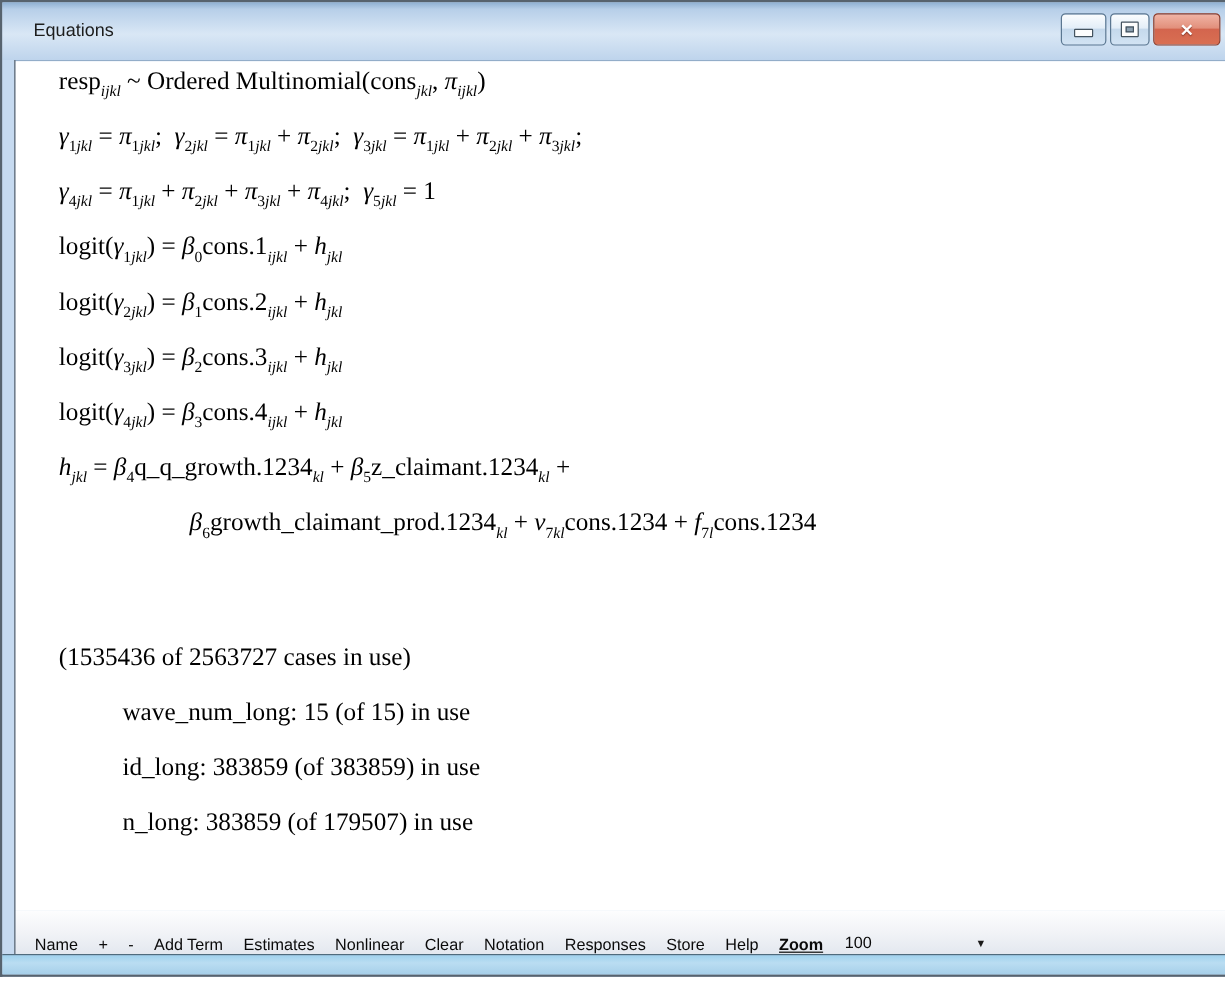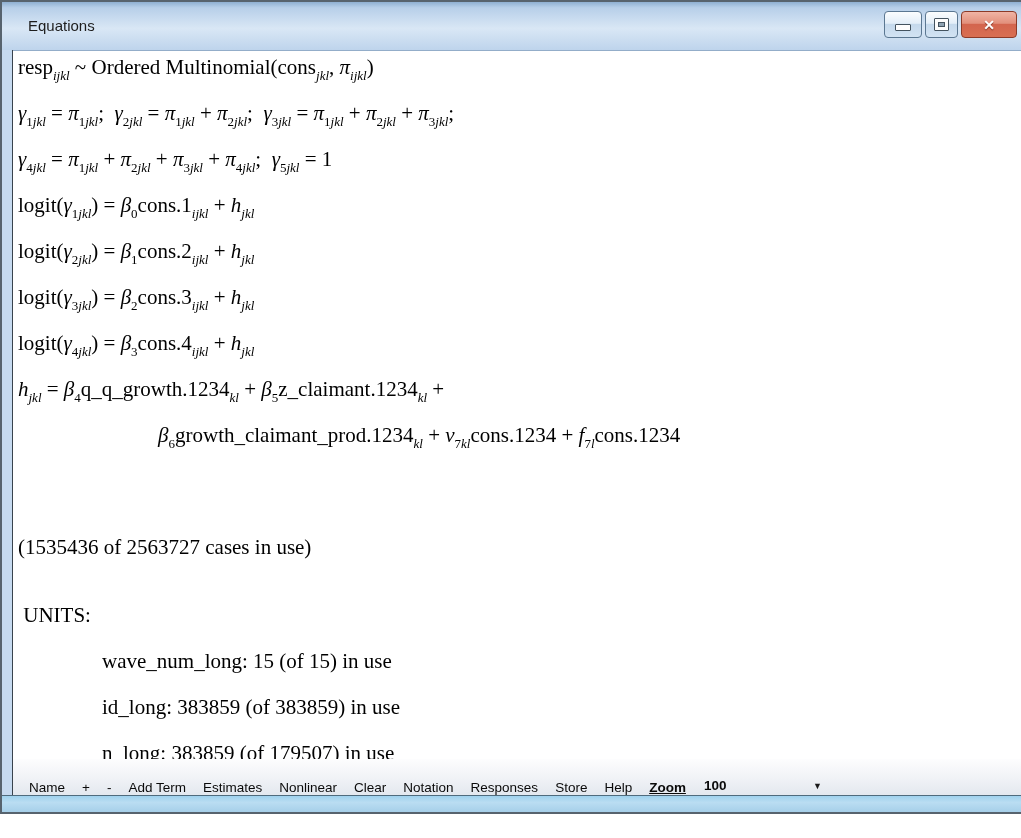--- a/index.html
+++ b/index.html
@@ -22,36 +22,36 @@
   .glyph-max{width:13px;height:11px;background:#fdfdfd;border:1px solid #44535f;border-radius:1px;
     display:flex;align-items:center;justify-content:center;}
   .glyph-max::after{content:"";width:5px;height:3px;background:#8ea2b2;border:1px solid #44535f;}
   .glyph-close{color:#ffffff;font-size:14px;font-weight:bold;line-height:1;text-shadow:0 1px 1px #7c2c1c;}
   
   .body-row{flex:1;display:flex;min-height:0;}
   .frame-left{flex:0 0 10px;background:#c6daf0;border-right:1px solid #39434d;}
   .main{flex:1;display:flex;flex-direction:column;min-width:0;border-top:1px solid #93adc9;}
   .client{flex:1;background:#ffffff;padding:4px 0 0 5px;overflow:hidden;}
   .eq-line{min-height:46px;white-space:pre;font-family:"Liberation Serif","DejaVu Serif",serif;
-    font-size:21px;color:#000;}
+    font-size:21px;color:#000;margin-left:31px;}
   .eq-line.ind1{margin-left:140px;}
   .eq-line.ind2{margin-left:84px;}
   .eq-line.gap-lg{margin-top:66px;}
   .eq-line.gap-md{margin-top:22px;}
   .tk-it{font-style:italic;}
   .tk-sub,.tk-subn{font-size:13px;vertical-align:-6px;}
   .tk-sub{font-style:italic;}
   
   .toolbar{flex:0 0 36px;display:flex;align-items:flex-end;padding-left:16px;
     background:linear-gradient(180deg,#fdfdfe 0%,#f0f2f6 55%,#e3e8ef 100%);
     font-size:13.5px;color:#0a0a0a;}
   .tb-btn{background:none;border:none;padding:0;margin:0 17px 0 0;font:inherit;color:inherit;cursor:default;white-space:nowrap;}
   .zoom-label{font-weight:bold;margin-right:12px;white-space:nowrap;text-decoration:underline;}
   .zoom-combo{width:118px;display:flex;align-items:center;justify-content:space-between;
-    padding:2px 6px;cursor:default;font-weight:bold;}
+    padding:2px 6px;cursor:default;}
   .zoom-arrow{font-size:9px;color:#1a1a1a;}
   
   .bottom-frame{flex:0 0 16px;border-top:1px solid #4f6b7d;
     background:linear-gradient(180deg,#9fd2ee 0%,#bADDf2 40%,#a6cfe9 100%);}
 </style>
 </head>
 <body>
 
 <div class="window">
 
@@ -78,21 +78,20 @@
             <div class="eq-line"><span class="tk-rm">resp</span><span class="tk-sub">ijkl</span><span class="tk-rm"> ~ Ordered Multinomial(</span><span class="tk-rm">cons</span><span class="tk-sub">jkl</span><span class="tk-rm">, </span><span class="tk-it">π</span><span class="tk-sub">ijkl</span><span class="tk-rm">)</span></div>
             <div class="eq-line"><span class="tk-it">γ</span><span class="tk-subn">1</span><span class="tk-sub">jkl</span><span class="tk-rm"> = </span><span class="tk-it">π</span><span class="tk-subn">1</span><span class="tk-sub">jkl</span><span class="tk-rm">;  </span><span class="tk-it">γ</span><span class="tk-subn">2</span><span class="tk-sub">jkl</span><span class="tk-rm"> = </span><span class="tk-it">π</span><span class="tk-subn">1</span><span class="tk-sub">jkl</span><span class="tk-rm"> + </span><span class="tk-it">π</span><span class="tk-subn">2</span><span class="tk-sub">jkl</span><span class="tk-rm">;  </span><span class="tk-it">γ</span><span class="tk-subn">3</span><span class="tk-sub">jkl</span><span class="tk-rm"> = </span><span class="tk-it">π</span><span class="tk-subn">1</span><span class="tk-sub">jkl</span><span class="tk-rm"> + </span><span class="tk-it">π</span><span class="tk-subn">2</span><span class="tk-sub">jkl</span><span class="tk-rm"> + </span><span class="tk-it">π</span><span class="tk-subn">3</span><span class="tk-sub">jkl</span><span class="tk-rm">;</span></div>
             <div class="eq-line"><span class="tk-it">γ</span><span class="tk-subn">4</span><span class="tk-sub">jkl</span><span class="tk-rm"> = </span><span class="tk-it">π</span><span class="tk-subn">1</span><span class="tk-sub">jkl</span><span class="tk-rm"> + </span><span class="tk-it">π</span><span class="tk-subn">2</span><span class="tk-sub">jkl</span><span class="tk-rm"> + </span><span class="tk-it">π</span><span class="tk-subn">3</span><span class="tk-sub">jkl</span><span class="tk-rm"> + </span><span class="tk-it">π</span><span class="tk-subn">4</span><span class="tk-sub">jkl</span><span class="tk-rm">;  </span><span class="tk-it">γ</span><span class="tk-subn">5</span><span class="tk-sub">jkl</span><span class="tk-rm"> = 1</span></div>
             <div class="eq-line"><span class="tk-rm">logit(</span><span class="tk-it">γ</span><span class="tk-subn">1</span><span class="tk-sub">jkl</span><span class="tk-rm">) = </span><span class="tk-it">β</span><span class="tk-subn">0</span><span class="tk-rm">cons.1</span><span class="tk-sub">ijkl</span><span class="tk-rm"> + </span><span class="tk-it">h</span><span class="tk-sub">jkl</span></div>
             <div class="eq-line"><span class="tk-rm">logit(</span><span class="tk-it">γ</span><span class="tk-subn">2</span><span class="tk-sub">jkl</span><span class="tk-rm">) = </span><span class="tk-it">β</span><span class="tk-subn">1</span><span class="tk-rm">cons.2</span><span class="tk-sub">ijkl</span><span class="tk-rm"> + </span><span class="tk-it">h</span><span class="tk-sub">jkl</span></div>
             <div class="eq-line"><span class="tk-rm">logit(</span><span class="tk-it">γ</span><span class="tk-subn">3</span><span class="tk-sub">jkl</span><span class="tk-rm">) = </span><span class="tk-it">β</span><span class="tk-subn">2</span><span class="tk-rm">cons.3</span><span class="tk-sub">ijkl</span><span class="tk-rm"> + </span><span class="tk-it">h</span><span class="tk-sub">jkl</span></div>
             <div class="eq-line"><span class="tk-rm">logit(</span><span class="tk-it">γ</span><span class="tk-subn">4</span><span class="tk-sub">jkl</span><span class="tk-rm">) = </span><span class="tk-it">β</span><span class="tk-subn">3</span><span class="tk-rm">cons.4</span><span class="tk-sub">ijkl</span><span class="tk-rm"> + </span><span class="tk-it">h</span><span class="tk-sub">jkl</span></div>
             <div class="eq-line"><span class="tk-it">h</span><span class="tk-sub">jkl</span><span class="tk-rm"> = </span><span class="tk-it">β</span><span class="tk-subn">4</span><span class="tk-rm">q_q_growth.1234</span><span class="tk-sub">kl</span><span class="tk-rm"> + </span><span class="tk-it">β</span><span class="tk-subn">5</span><span class="tk-rm">z_claimant.1234</span><span class="tk-sub">kl</span><span class="tk-rm"> + </span></div>
             <div class="eq-line ind1"><span class="tk-it">β</span><span class="tk-subn">6</span><span class="tk-rm">growth_claimant_prod.1234</span><span class="tk-sub">kl</span><span class="tk-rm"> + </span><span class="tk-it">v</span><span class="tk-subn">7</span><span class="tk-sub">kl</span><span class="tk-rm">cons.1234</span><span class="tk-rm"> + </span><span class="tk-it">f</span><span class="tk-subn">7</span><span class="tk-sub">l</span><span class="tk-rm">cons.1234</span></div>
             <div class="eq-line gap-lg"><span class="tk-rm">(1535436 of 2563727 cases in use)</span></div>
-            <div class="eq-line gap-md"><span class="tk-rm"> UNITS:</span></div>
             <div class="eq-line ind2"><span class="tk-rm">wave_num_long: 15 (of 15) in use</span></div>
             <div class="eq-line ind2"><span class="tk-rm">id_long: 383859 (of 383859) in use</span></div>
             <div class="eq-line ind2"><span class="tk-rm">n_long: 383859 (of 179507) in use</span></div>
           </div>
       </div>
       <div class="toolbar">
         <span id="tb-buttons" style="display:contents"><button class="tb-btn">Name</button><button class="tb-btn">+</button><button class="tb-btn">-</button><button class="tb-btn">Add Term</button><button class="tb-btn">Estimates</button><button class="tb-btn">Nonlinear</button><button class="tb-btn">Clear</button><button class="tb-btn">Notation</button><button class="tb-btn">Responses</button><button class="tb-btn">Store</button><button class="tb-btn">Help</button></span>
         <span class="zoom-label">Zoom</span>
         <span class="zoom-combo">
           <span>100</span>

